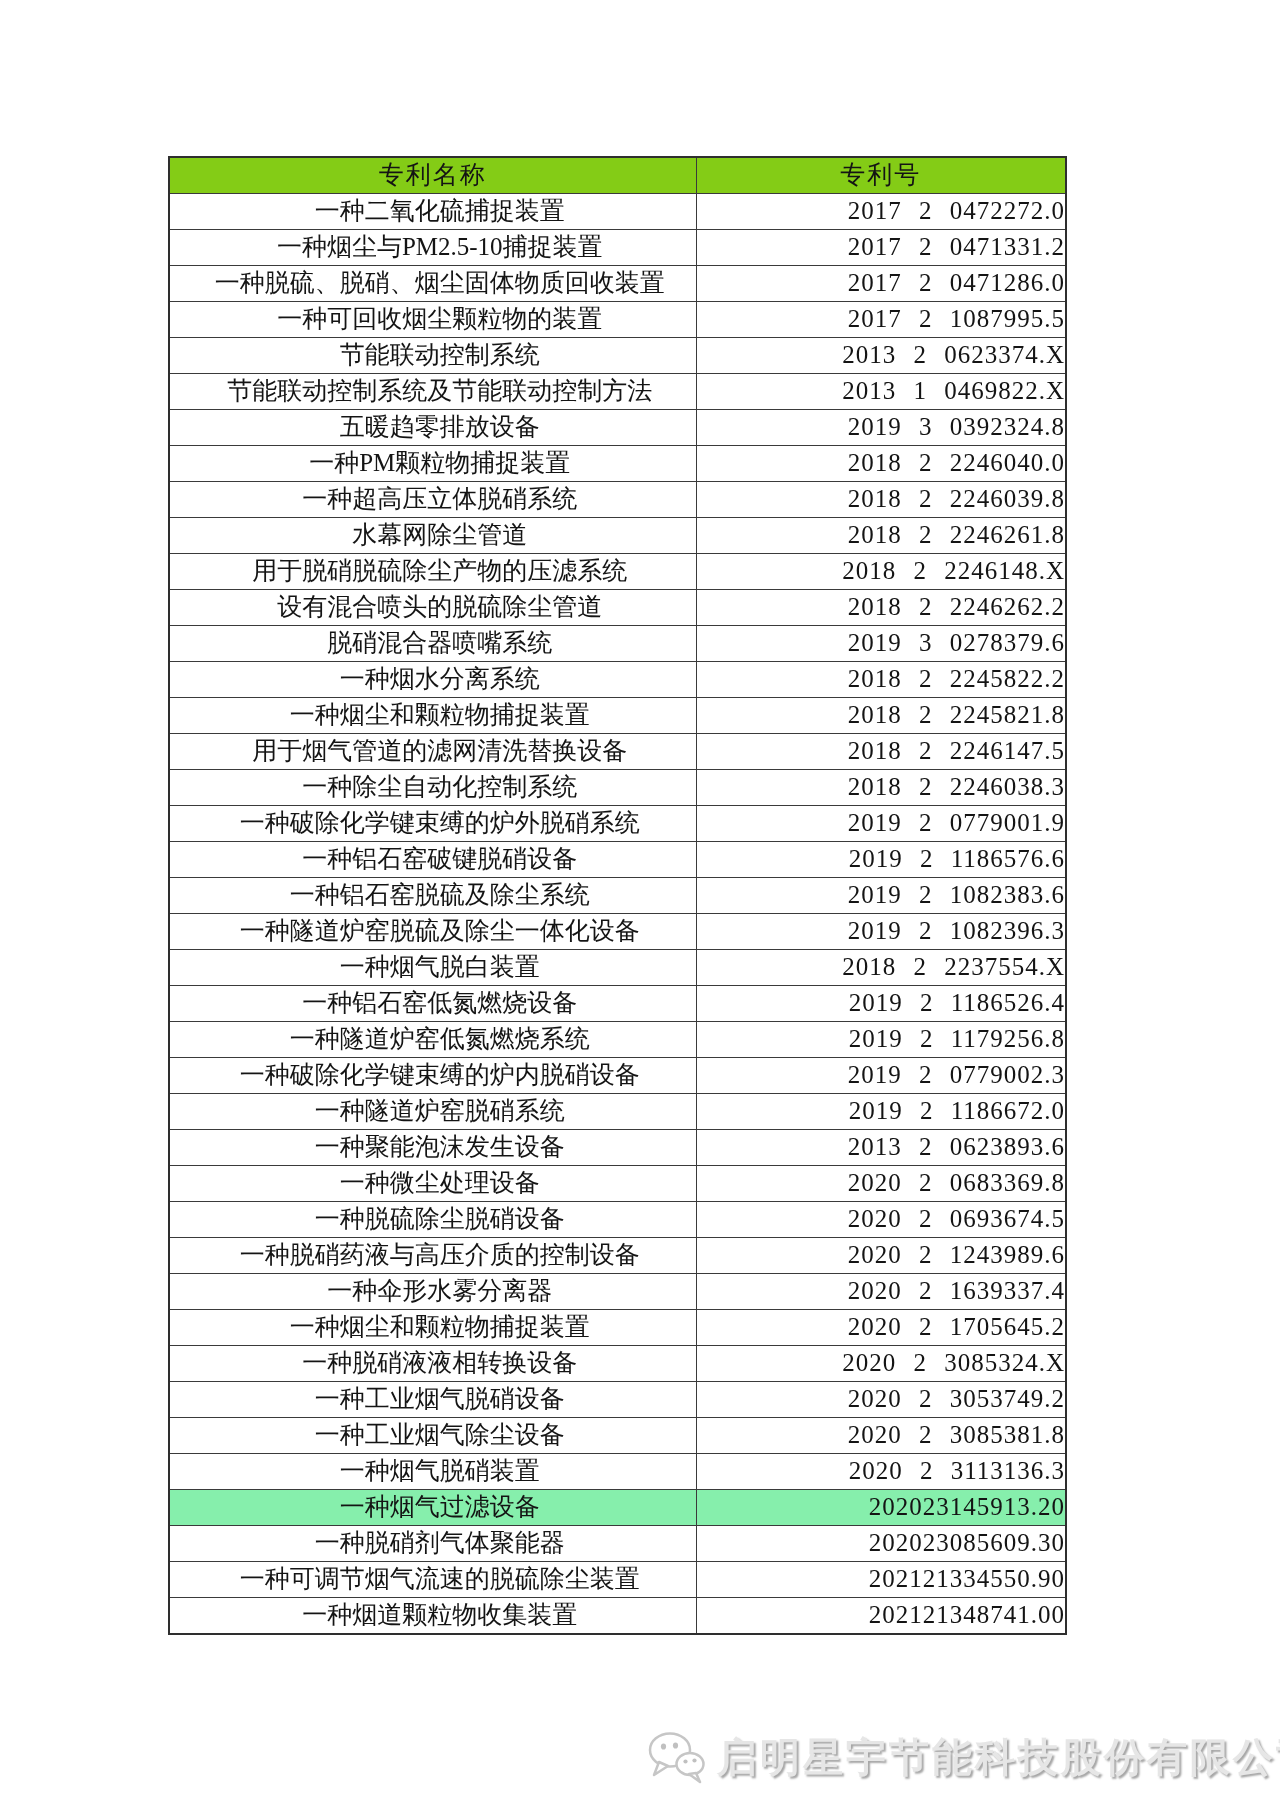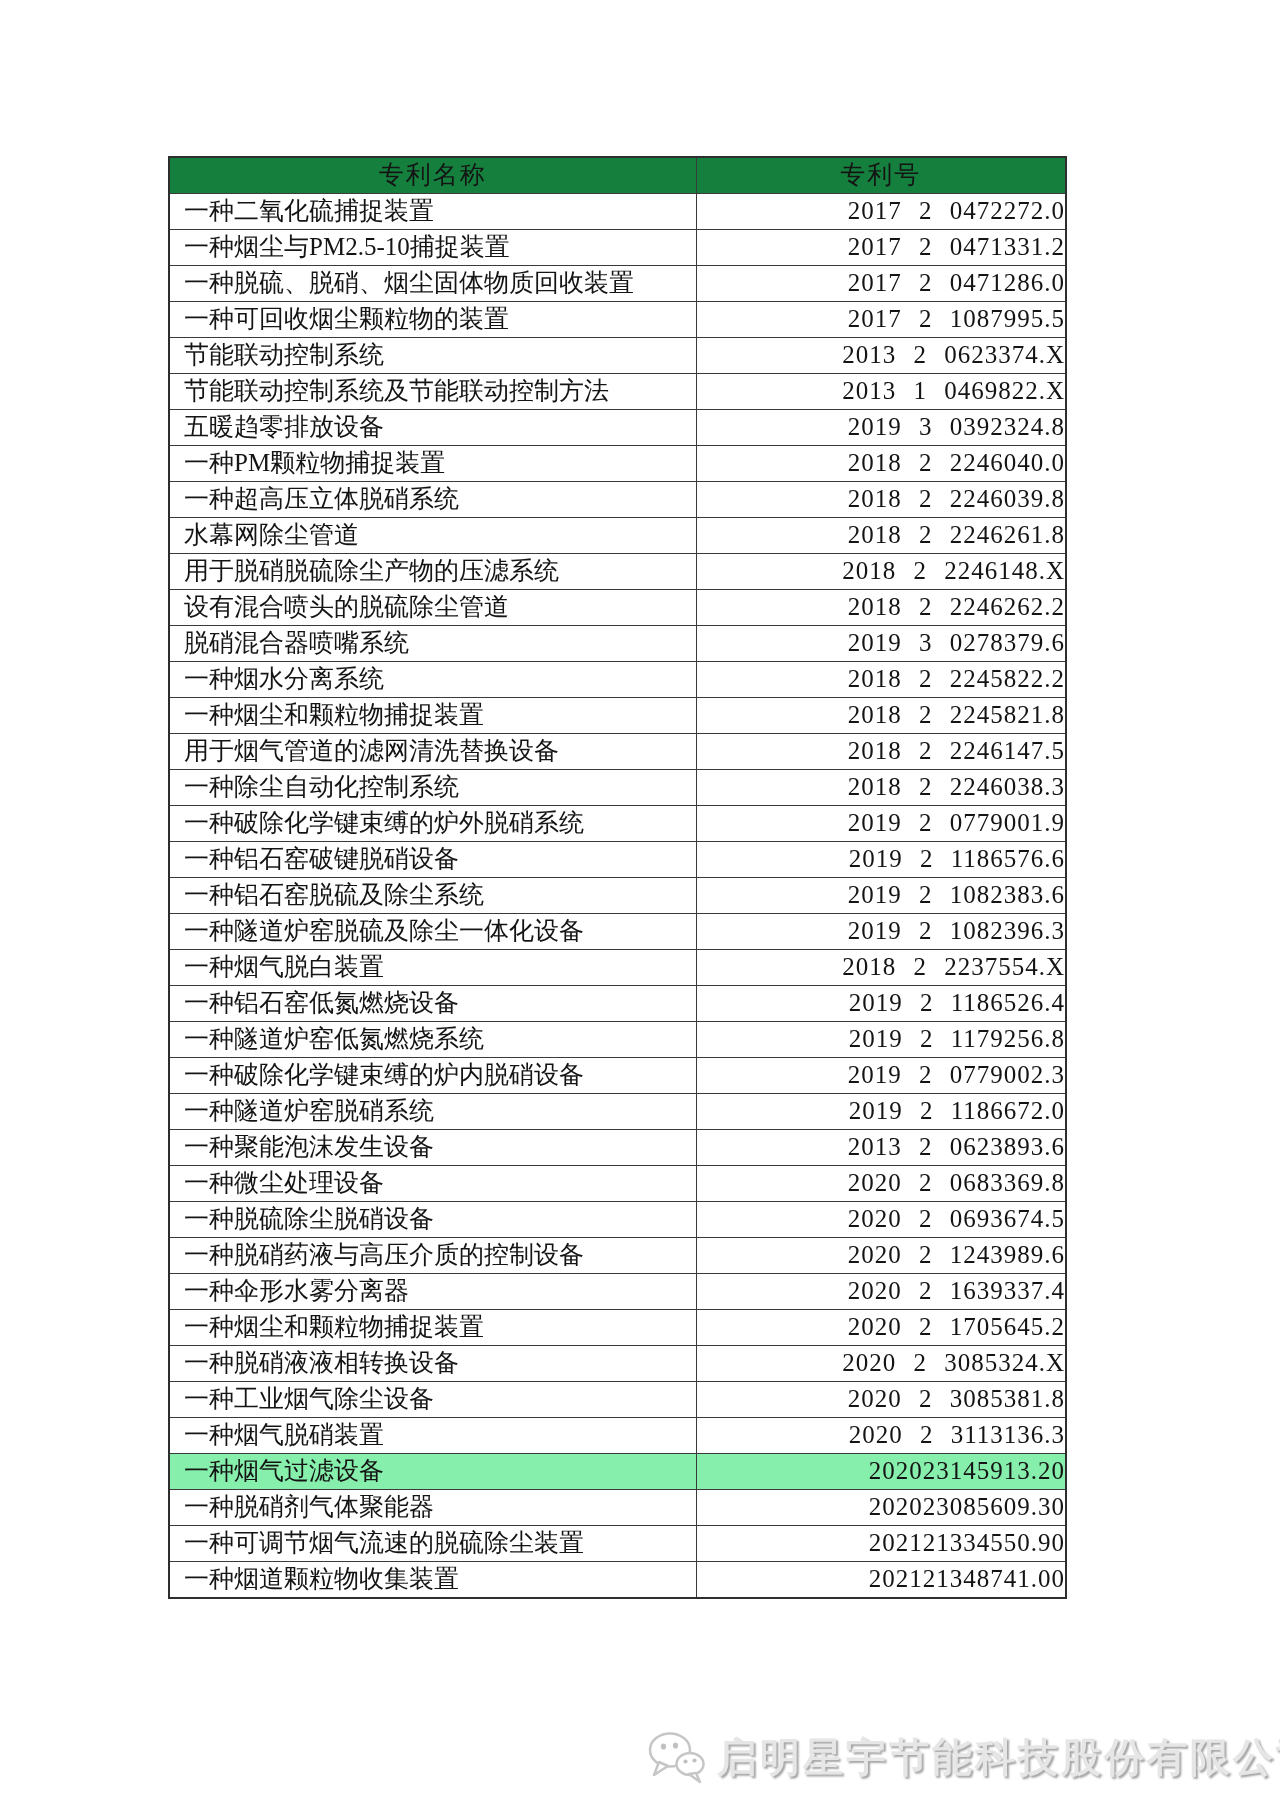--- a/index.html
+++ b/index.html
@@ -23,27 +23,27 @@
     border:1.6px solid #3a3a3a;
     height:35px;
     padding:0;
     font-size:25px;
     color:#141414;
     line-height:1.05;
     overflow:hidden;
     white-space:nowrap;
   }
   .patent-table th{
-    background:#15803d;
+    background:#84cc16;
     font-weight:normal;
     text-align:center;
     letter-spacing:2px;
   }
   .patent-table td.name{
-    text-align:left;
+    text-align:center;
     padding-left:14px;
   }
   .patent-table td.num{
     text-align:right;
     word-spacing:10px;
     letter-spacing:1px;
     font-family:Liberation Serif, serif;
   }
   .patent-table tr.highlight td{
     background:#86efac;
@@ -206,20 +206,24 @@
         <td class="name">一种伞形水雾分离器</td>
         <td class="num">2020 2 1639337.4</td>
       </tr>
       <tr>
         <td class="name">一种烟尘和颗粒物捕捉装置</td>
         <td class="num">2020 2 1705645.2</td>
       </tr>
       <tr>
         <td class="name">一种脱硝液液相转换设备</td>
         <td class="num">2020 2 3085324.X</td>
+      </tr>
+      <tr>
+        <td class="name">一种工业烟气脱硝设备</td>
+        <td class="num">2020 2 3053749.2</td>
       </tr>
       <tr>
         <td class="name">一种工业烟气除尘设备</td>
         <td class="num">2020 2 3085381.8</td>
       </tr>
       <tr>
         <td class="name">一种烟气脱硝装置</td>
         <td class="num">2020 2 3113136.3</td>
       </tr>
       <tr class="highlight">

